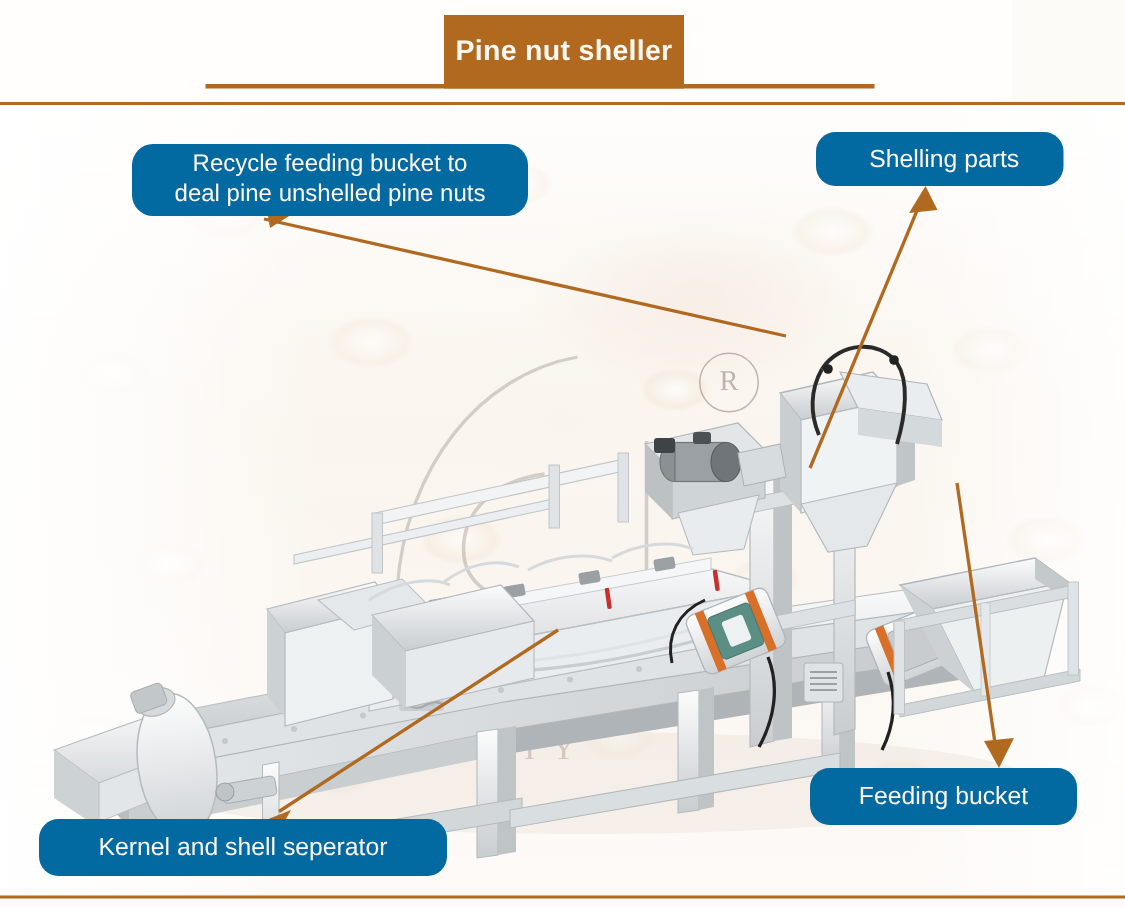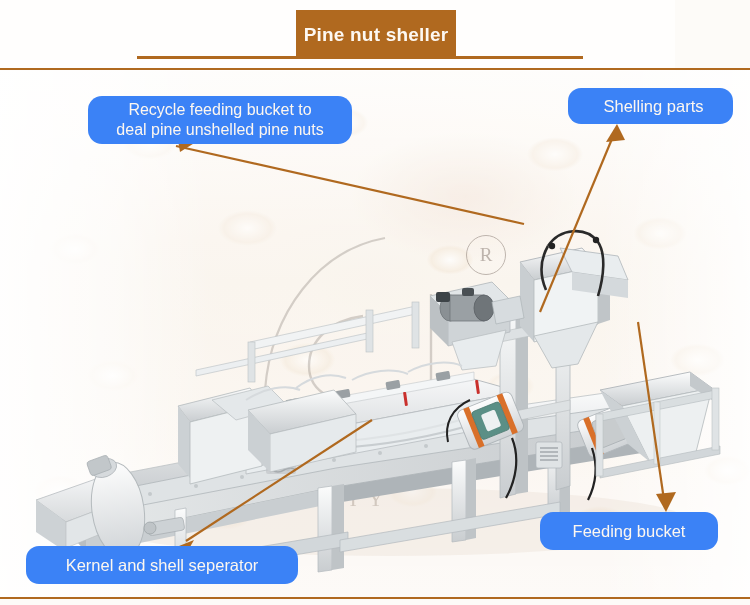--- a/index.html
+++ b/index.html
@@ -173,42 +173,42 @@
     position: absolute;
     left: 0; top: 0;
     width: 750px; height: 605px;
     z-index: 30;
     pointer-events: none;
   }
 
   
   .callout {
     position: absolute;
-    background: #3b82f6;
+    background: #0369a1;
     color: #fdf7f0;
     border-radius: 13px;
     display: flex;
     align-items: center;
     justify-content: center;
     text-align: center;
     line-height: 1.25;
     z-index: 35;
     box-sizing: border-box;
     padding: 5px 14px;
     font-size: 16.5px;
   }
   .callout.two-line { border-radius: 14px; }
 
   #callout-recycle {
     left: 88px; top: 96px;
     width: 264px; height: 48px;
     font-size: 16px;
   }
   #callout-shelling {
-    left: 568px; top: 88px;
+    left: 544px; top: 88px;
     width: 165px; height: 36px; padding-left: 20px;
   }
   #callout-feeding {
     left: 540px; top: 512px;
     width: 178px; height: 38px;
   }
   #callout-separator {
     left: 26px; top: 546px;
     width: 272px; height: 38px;
   }

